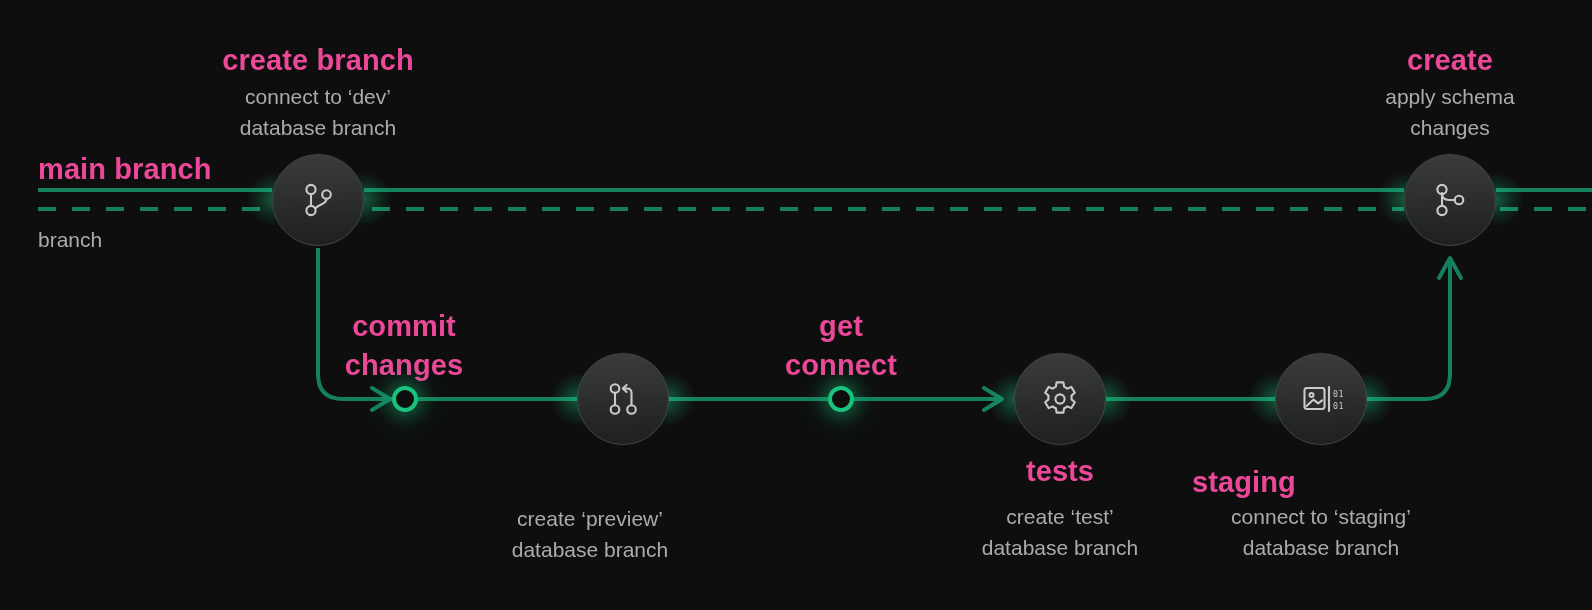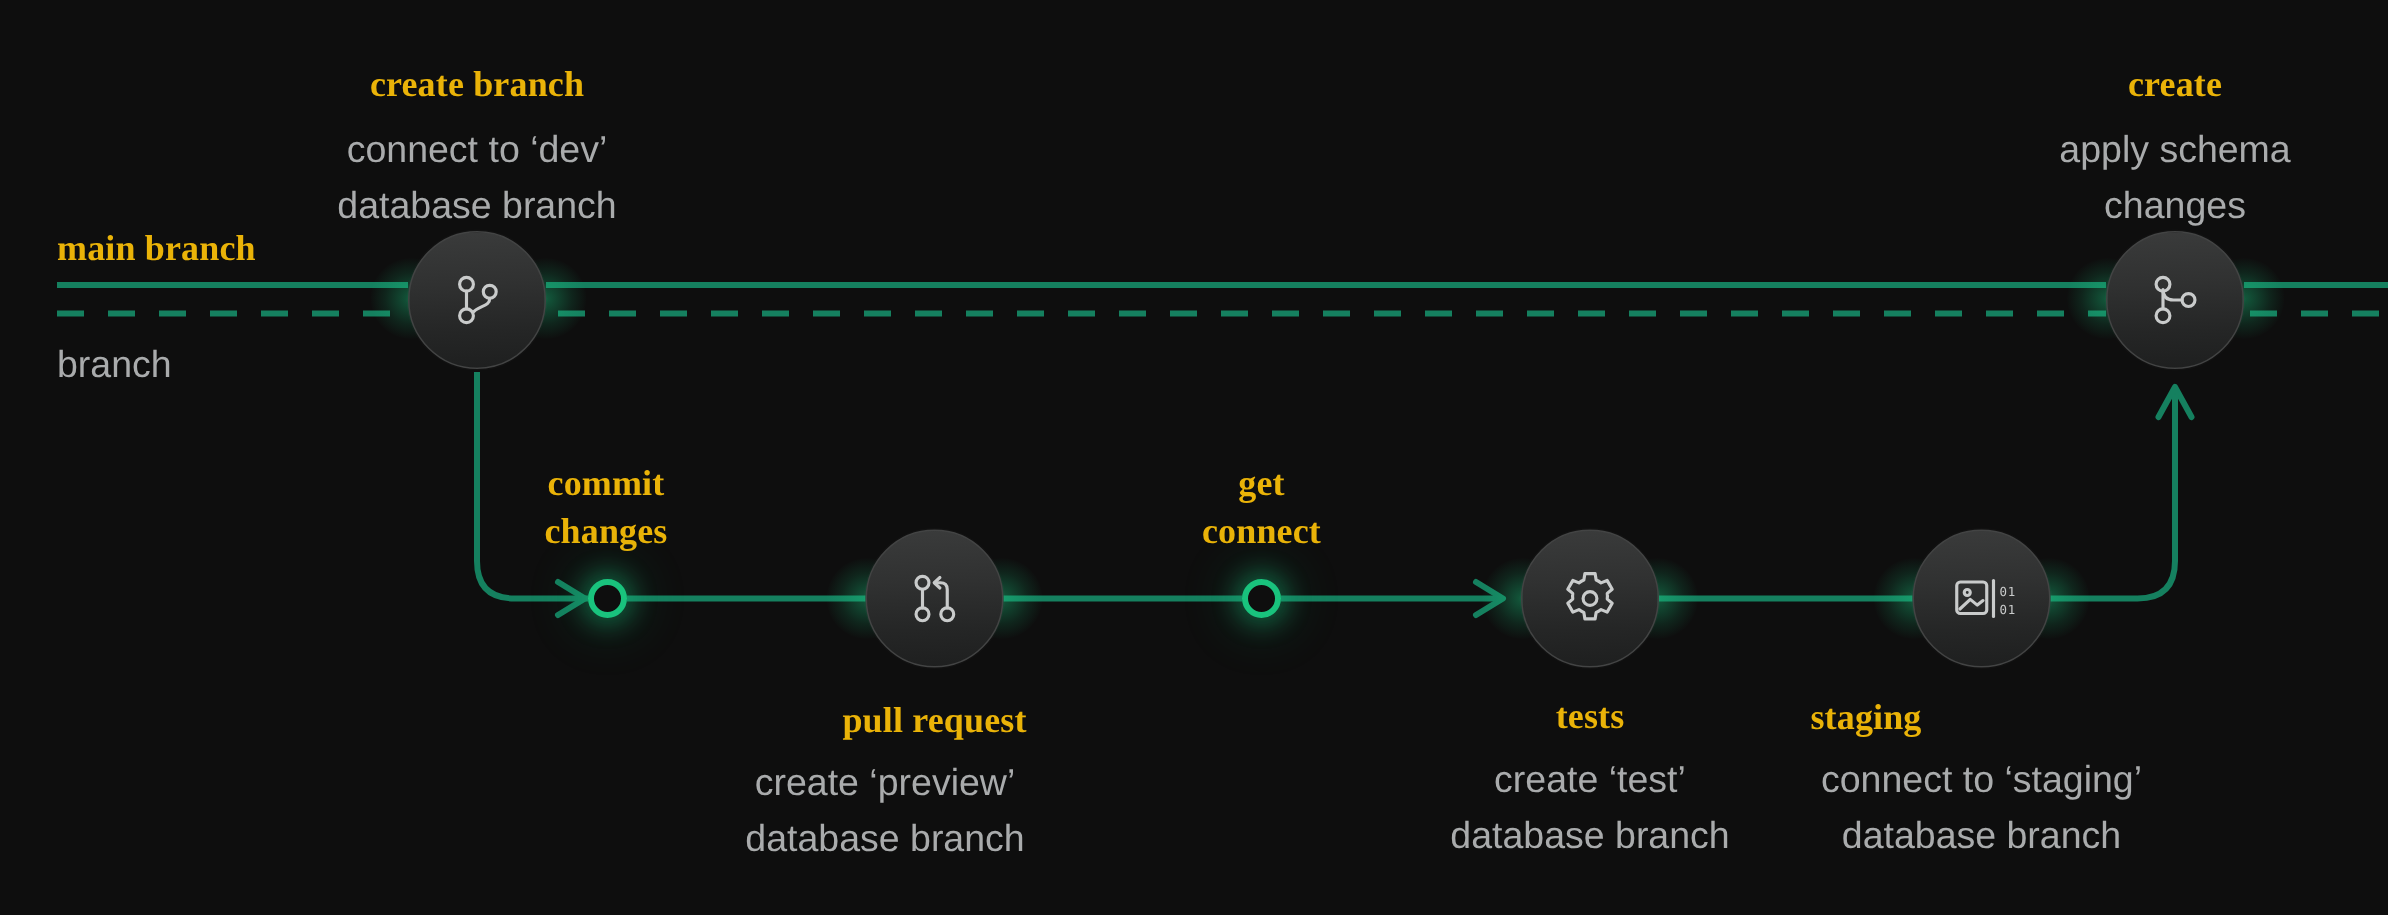--- a/index.html
+++ b/index.html
@@ -19,32 +19,31 @@
   #wires {
     position: absolute;
     left: 0; top: 0;
     width: 1592px;
     height: 610px;
   }
 
   
   .label {
     position: absolute;
-    color: #eab308;
-    font-size: 24px;
+    color: #ec4899;
+    font-size: 29px;
     font-weight: 700;
     letter-spacing: 0.1px;
     line-height: 1.34;
     white-space: nowrap;
-    font-family: Liberation Serif, serif;
   }
   .sublabel {
     position: absolute;
     color: #a9abac;
-    font-size: 25px;
+    font-size: 21px;
     font-weight: 400;
     line-height: 1.46;
     white-space: nowrap;
   }
   .ctr { transform: translateX(-50%); text-align: center; }
 
   
   .node {
     position: absolute;
     width: 92px;
@@ -173,21 +172,20 @@
       <svg width="44" height="44" viewBox="0 0 44 44" fill="none" stroke="#c9cbcb" stroke-width="2.1" stroke-linecap="round" stroke-linejoin="round">
         <circle cx="14" cy="11.5" r="4.3"></circle>
         <circle cx="14" cy="32.5" r="4.3"></circle>
         <line x1="14" y1="15.8" x2="14" y2="28.2"></line>
         <circle cx="30.5" cy="32.5" r="4.3"></circle>
         <path d="M30.5 28.2 L30.5 16 Q30.5 11.5 26 11.5 L22.3 11.5"></path>
         <path d="M25.6 8 L21.8 11.5 L25.6 15"></path>
       </svg>
     </span>
   </div>
-  <div class="label ctr" style="left:623px; top:465px;">pull request</div>
   <div class="sublabel ctr" style="left:590px; top:504px;">
     <div>create ‘preview’</div>
     <div>database branch</div>
   </div>
 
   <div class="label ctr" style="left:841px; top:307px;">
     <div>get</div>
     <div>connect</div>
   </div>
   <div class="ring" style="left:841px; top:399px;"></div>
@@ -196,21 +194,21 @@
     <span>
       <svg width="46" height="46" viewBox="0 0 46 46" fill="none" stroke="#c9cbcb" stroke-width="2.1" stroke-linecap="round" stroke-linejoin="round">
         <circle cx="23" cy="23" r="4.6"></circle>
         <path d="M19.6 6.4 h6.8 l0.7 4.3 a12.8 12.8 0 0 1 3.3 1.9 l4-1.7 3.4 5.9 -3.3 2.8
                  a12.8 12.8 0 0 1 0 3.8 l3.3 2.8 -3.4 5.9 -4-1.7 a12.8 12.8 0 0 1 -3.3 1.9
                  l-0.7 4.3 h-6.8 l-0.7-4.3 a12.8 12.8 0 0 1 -3.3-1.9 l-4 1.7 -3.4-5.9 3.3-2.8
                  a12.8 12.8 0 0 1 0-3.8 l-3.3-2.8 3.4-5.9 4 1.7 a12.8 12.8 0 0 1 3.3-1.9 z"></path>
       </svg>
     </span>
   </div>
-  <div class="label ctr" style="left:1060px; top:462px;">tests</div>
+  <div class="label ctr" style="left:1060px; top:452px;">tests</div>
   <div class="sublabel ctr" style="left:1060px; top:502px;">
     <div>create ‘test’</div>
     <div>database branch</div>
   </div>
 
   <div class="node" style="left:1321px; top:399px;">
     <span>
       <svg width="46" height="46" viewBox="0 0 46 46" fill="none" stroke="#c9cbcb" stroke-width="2.1" stroke-linecap="round" stroke-linejoin="round">
         <rect x="6.5" y="12" width="20" height="21" rx="2.4"></rect>
         <circle cx="13.5" cy="19" r="2"></circle>

